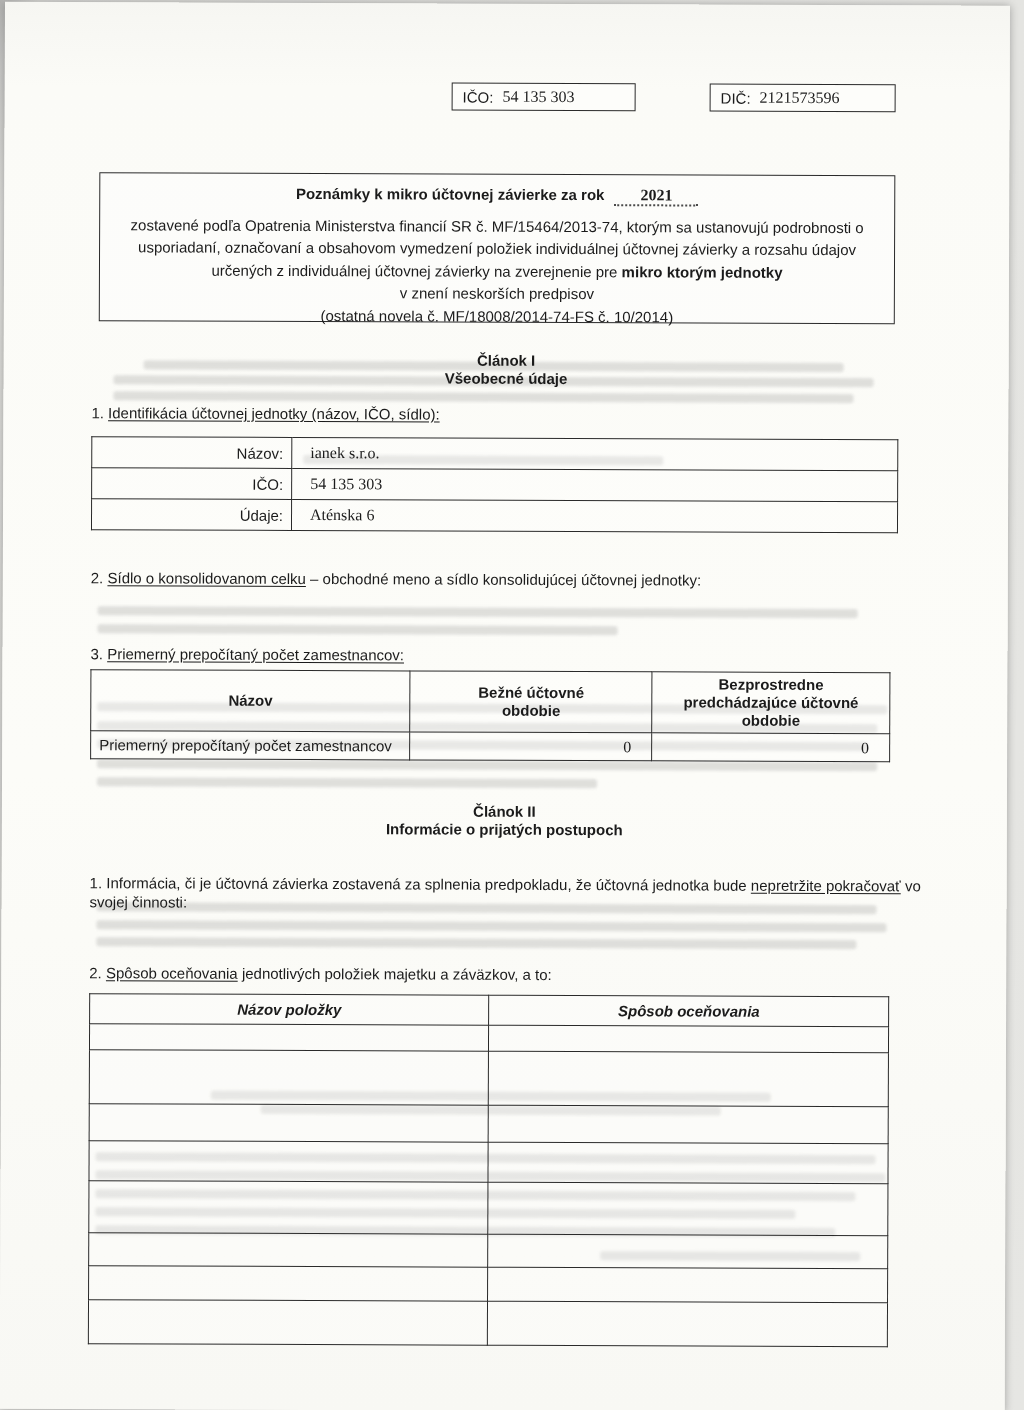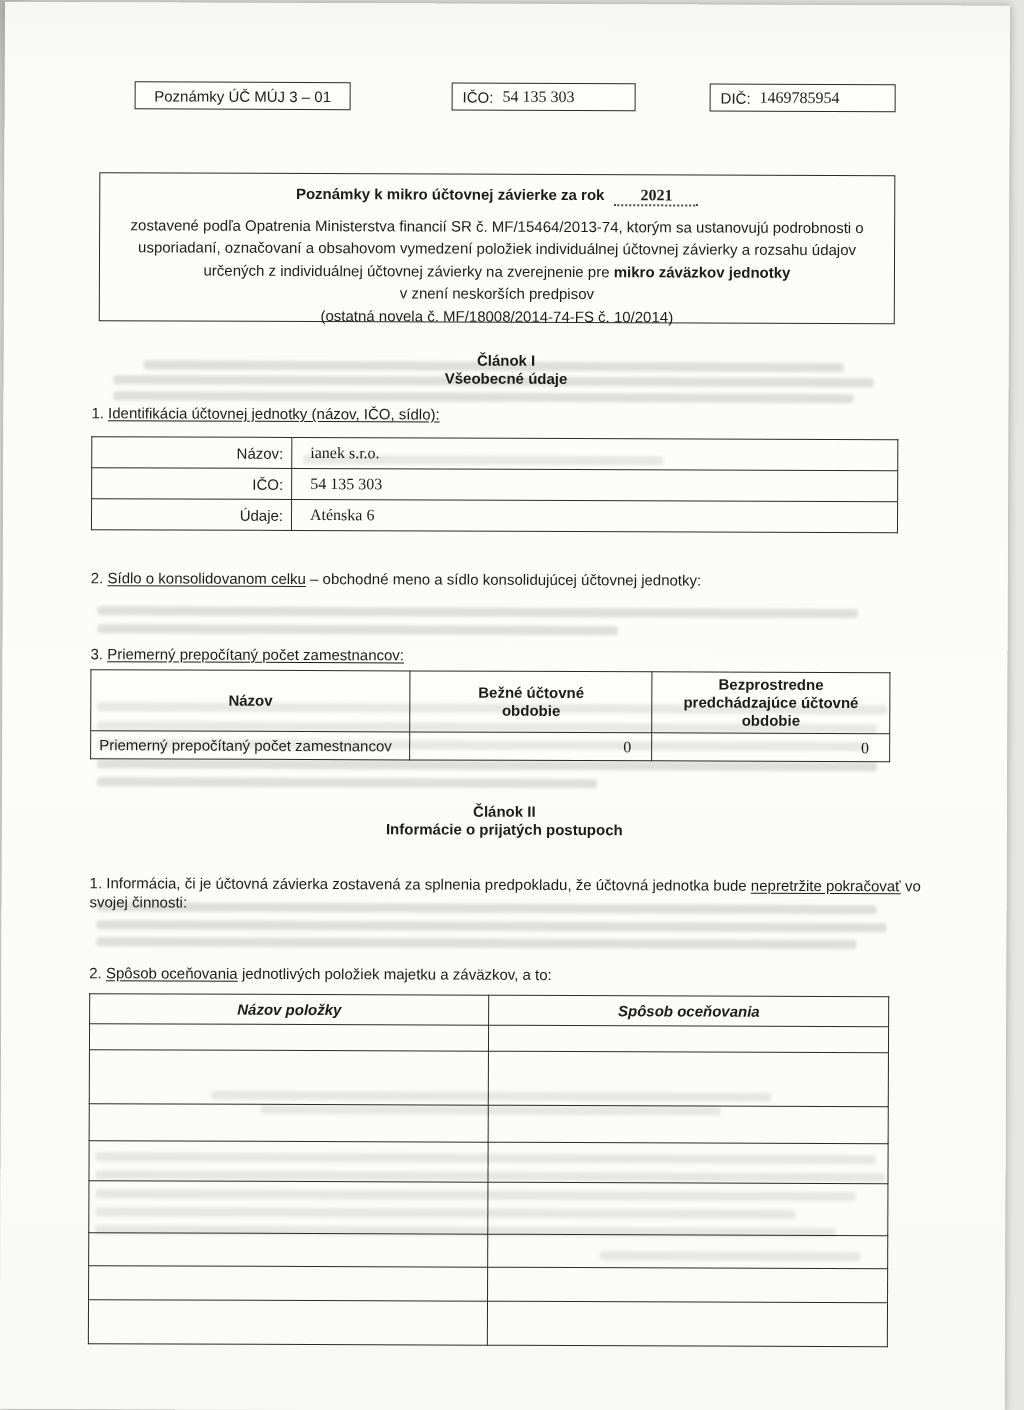--- a/index.html
+++ b/index.html
@@ -90,40 +90,37 @@
     <div class="bleed" style="left:95px;top:935px;width:760px"></div>
     <div class="bleed" style="left:210px;top:1088px;width:560px"></div>
     <div class="bleed" style="left:260px;top:1102px;width:460px"></div>
     <div class="bleed" style="left:95px;top:1150px;width:780px"></div>
     <div class="bleed" style="left:95px;top:1168px;width:790px"></div>
     <div class="bleed" style="left:95px;top:1187px;width:760px"></div>
     <div class="bleed" style="left:95px;top:1205px;width:700px"></div>
     <div class="bleed" style="left:95px;top:1223px;width:740px"></div>
     <div class="bleed" style="left:600px;top:1247px;width:260px"></div>
 
-    <div class="hdr-box form-code">
-      <span>Poznámky ÚČ MÚJ 3 – 01</span>
-    </div>
     <div class="hdr-box ico-box">
       <span>IČO:</span>
       <span class="filled">54 135 303</span>
     </div>
     <div class="hdr-box dic-box">
       <span>DIČ:</span>
-      <span class="filled">1469785954</span>
+      <span class="filled">2121573596</span>
     </div>
 
     <div class="title-box">
       <div class="title-line">
         <span>Poznámky k mikro účtovnej závierke za rok</span>
         <span class="year-dotted"><span class="filled">2021</span></span>
       </div>
       <div>
         <span>zostavené podľa Opatrenia Ministerstva financií SR č. MF/15464/2013-74, ktorým sa ustanovujú podrobnosti o usporiadaní, označovaní a obsahovom vymedzení položiek individuálnej účtovnej závierky a rozsahu údajov určených z individuálnej účtovnej závierky na zverejnenie pre</span>
-        <b>mikro záväzkov jednotky</b>
+        <b>mikro ktorým jednotky</b>
         <div>v znení neskorších predpisov</div>
         <div>(ostatná novela č. MF/18008/2014-74-FS č. 10/2014)</div>
       </div>
     </div>
 
     <div class="center-head" style="top:348px">
       <div>Článok I</div>
       <div>Všeobecné údaje</div>
     </div>
 

